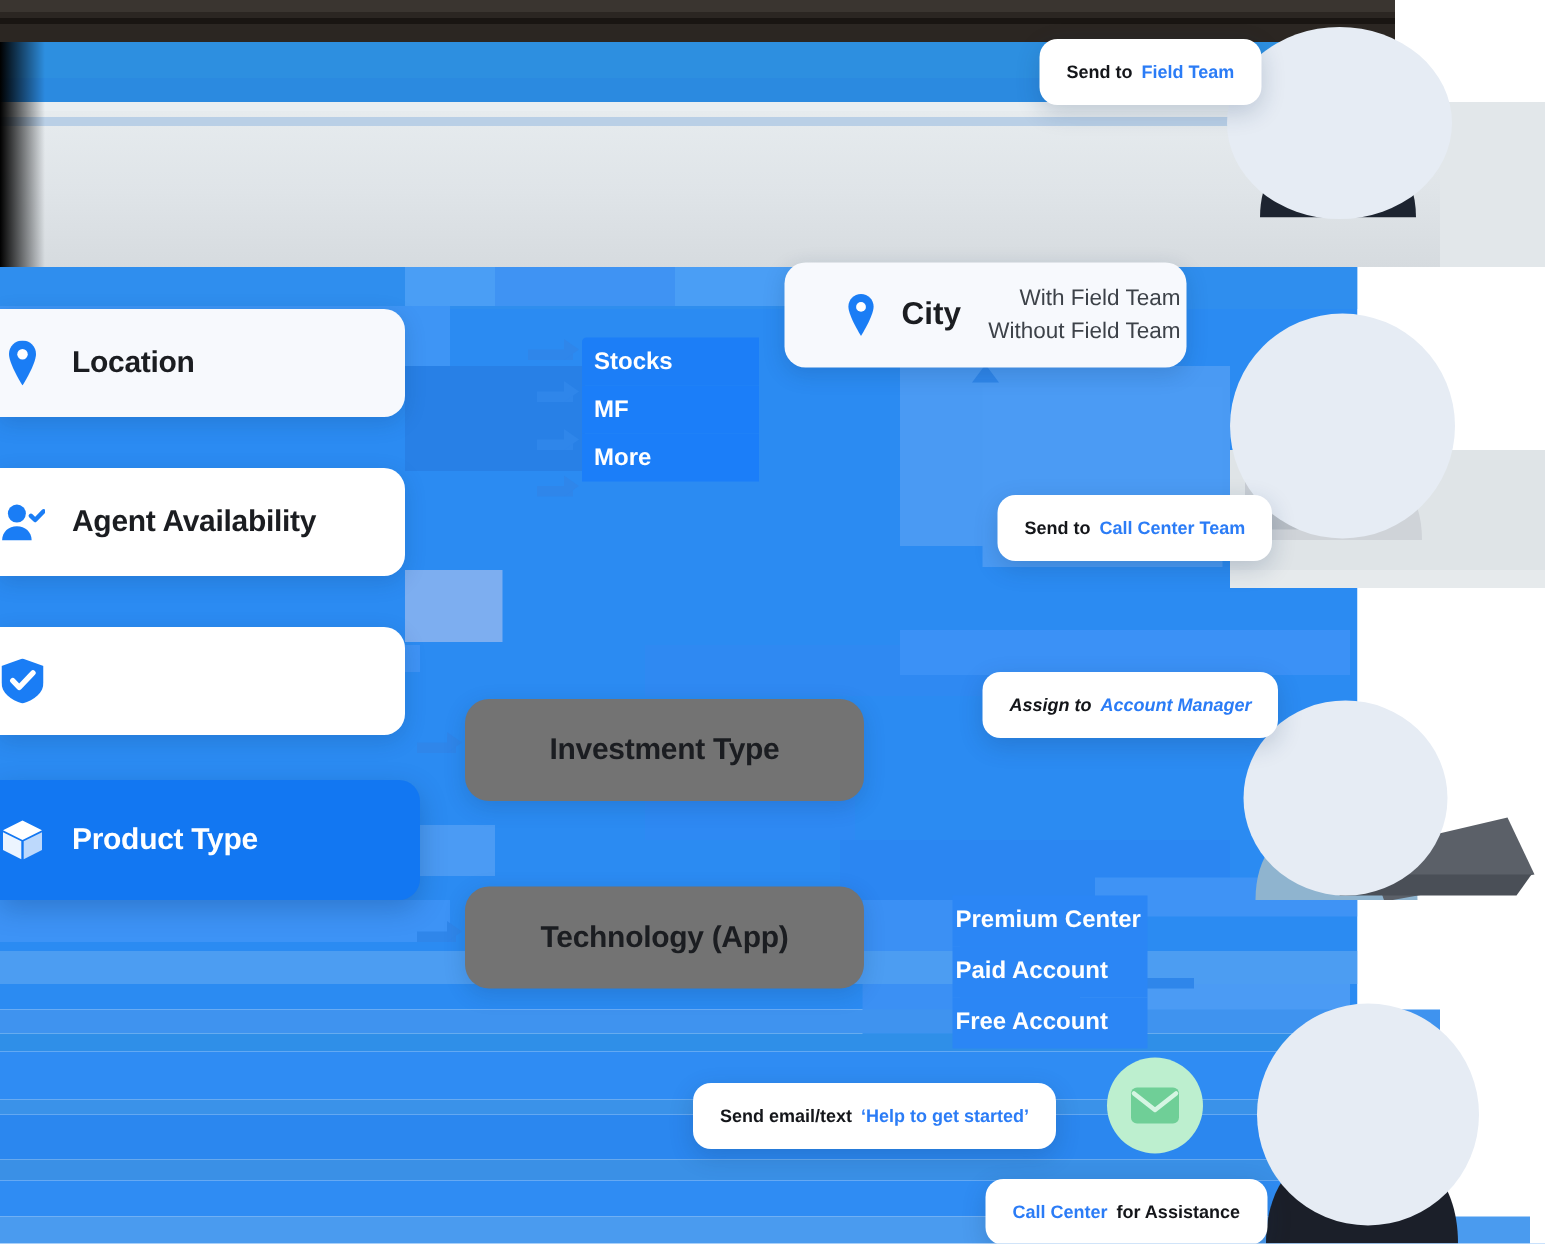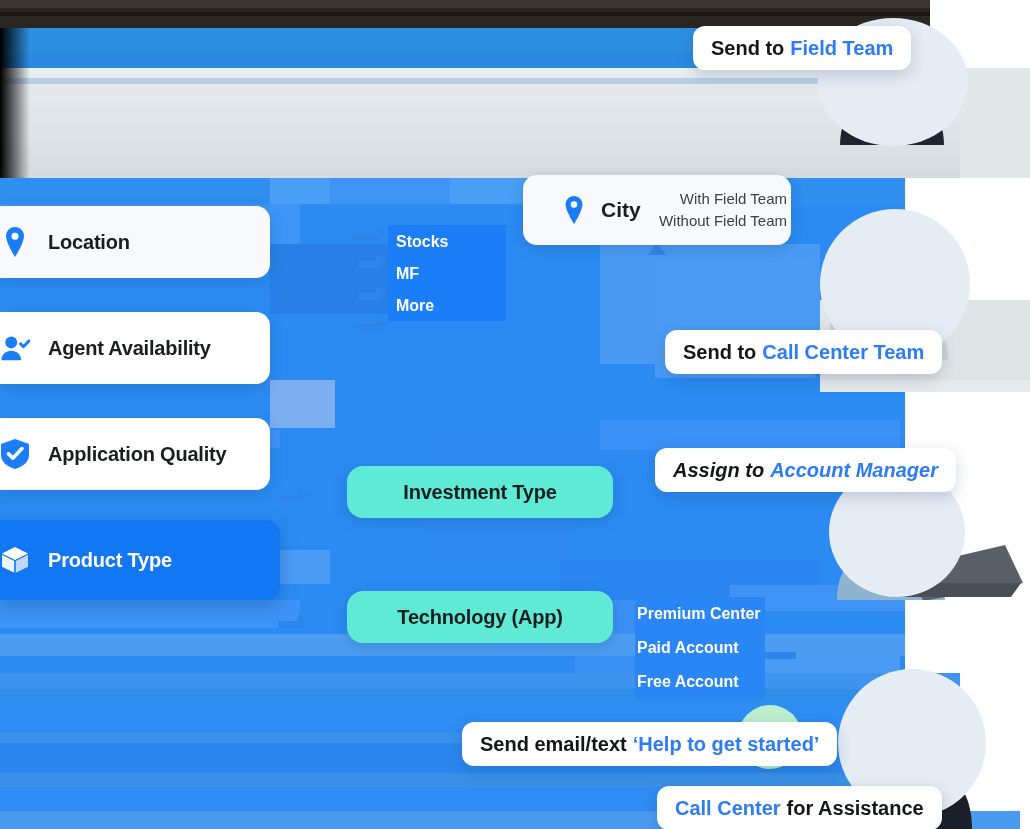--- a/index.html
+++ b/index.html
@@ -99,38 +99,38 @@
     border-top-left-radius:0;border-bottom-left-radius:0;}
   #card-location{top:206px;background:#f7f9fd;}
   #card-agent{top:312px;background:#ffffff;}
   #card-quality{top:418px;background:#ffffff;}
   #card-product{top:520px;left:0;width:280px;height:80px;background:#1277f2;
     box-shadow:0 6px 18px rgba(8,42,92,.25);border-radius:14px;
     border-top-left-radius:0;border-bottom-left-radius:0;}
   #card-product .lbl{color:#ffffff;}
 
   
-  .mid-card{justify-content:center;height:52px;border-radius:16px;background:#5eead4;margin-left:37px;}
+  .mid-card{justify-content:center;height:68px;border-radius:16px;background:#737373;}
   #card-investment{left:310px;top:466px;width:266px;}
   #card-technology{left:310px;top:591px;width:266px;}
   .mid-card .lbl{font-size:20px;}
 
   
   #card-city{left:523px;top:175px;width:268px;height:70px;background:#f7f9fd;
     border-radius:14px;padding-left:36px;gap:12px;align-items:center;}
   #card-city .cityname{font-size:21px;font-weight:700;color:#1b1d21;}
   .city-opts{margin-left:auto;margin-right:4px;display:flex;flex-direction:column;
     gap:6px;align-items:flex-end;}
   .city-opts span{font-size:15px;color:#3d4249;font-weight:400;line-height:1.1;}
 
   
   .pill{position:absolute;display:flex;align-items:center;justify-content:flex-start;
     background:#fff;border-radius:12px;height:44px;padding:0 18px;
     box-shadow:0 5px 16px rgba(18,50,90,.20);
-    font-size:20px;font-weight:700;color:#14161a;white-space:nowrap;}
+    font-size:12px;font-weight:700;color:#14161a;white-space:nowrap;}
   .pill .hl{color:#2b7cf6;margin-left:6px;}
   .pill .hl2{color:#2b7cf6;margin-right:6px;}
   #pill-field{left:693px;top:26px;}
   #pill-callcenter{left:665px;top:330px;}
   #pill-account{left:655px;top:448px;font-style:italic;}
   #pill-email{left:462px;top:722px;}
   #pill-assist{left:657px;top:786px;}
   #pill-email .quote{color:#2b7cf6;margin-left:6px;}
 
   
@@ -242,21 +242,20 @@
     <span class="lbl">Agent Availability</span>
   </div>
 
   <div class="card side-card" id="card-quality">
     <span class="ico">
       <svg width="28" height="30" viewBox="0 0 28 30">
           <path d="M14 0L0 5v11c0 7 6 11.6 14 14 8-2.4 14-7 14-14V5z" fill="#1a7df5"></path>
           <path d="M7.5 14.8l4.3 4.4L21 9.6" stroke="#fff" stroke-width="3.6" fill="none" stroke-linecap="round" stroke-linejoin="round"></path>
         </svg>
     </span>
-    <span class="lbl">Application Quality</span>
   </div>
 
   <div class="card side-card" id="card-product">
     <span class="ico">
       <svg width="30" height="30" viewBox="0 0 30 30">
         <path d="M15 2L28 8.5 15 15 2 8.5z" fill="#ffffff"></path>
         <path d="M2 9.8l12.2 6.1v11.9L2 21.7z" fill="#ffffff" opacity=".92"></path>
         <path d="M28 9.8l-12.2 6.1v11.9L28 21.7z" fill="#ffffff" opacity=".72"></path>
       </svg>
     </span>

